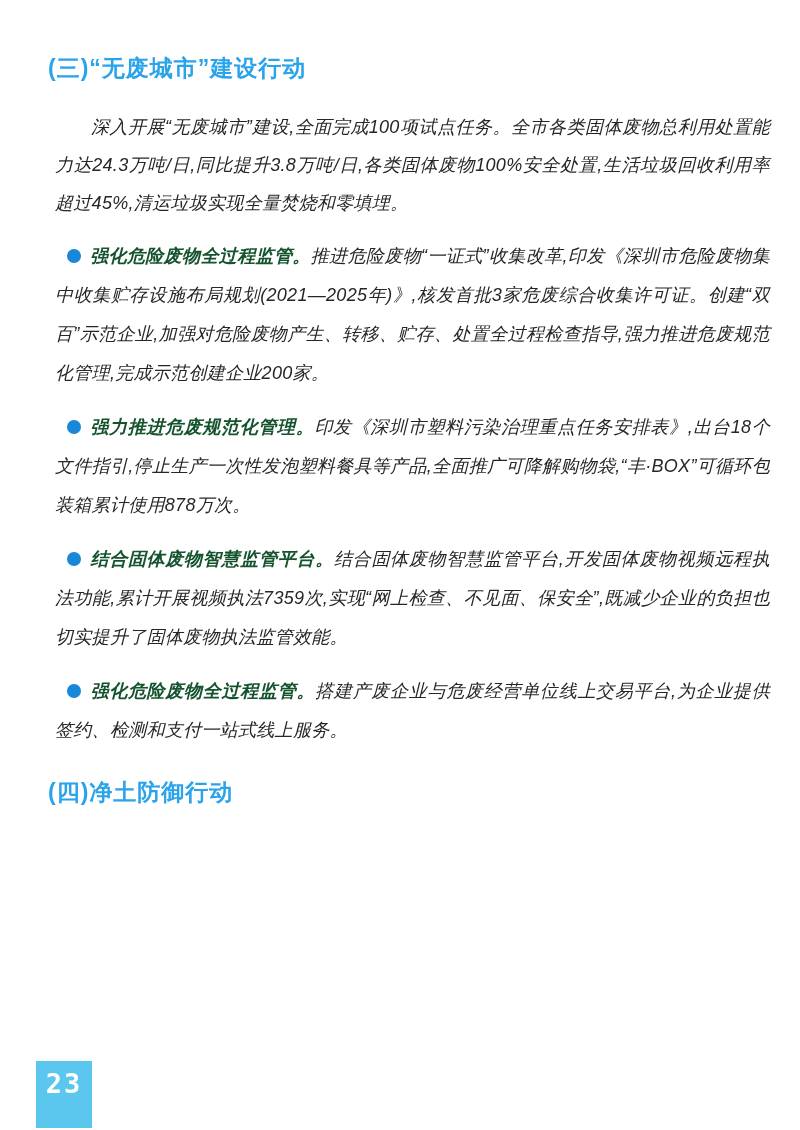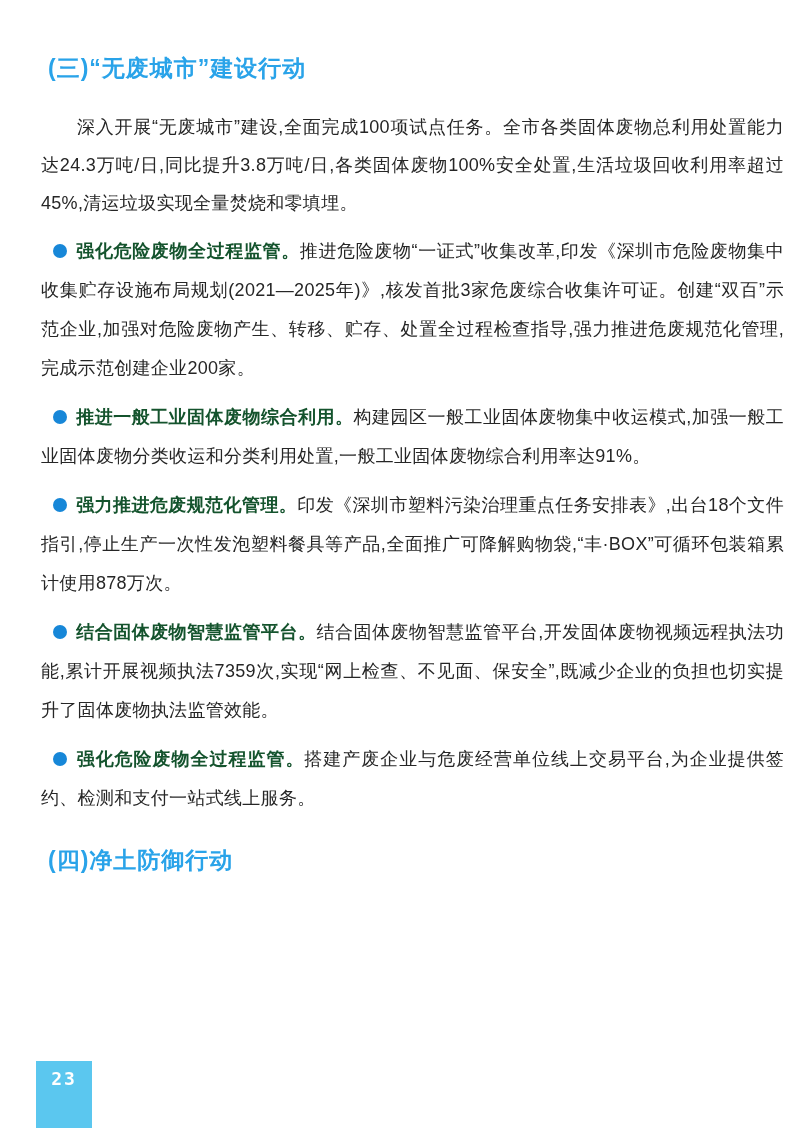--- a/index.html
+++ b/index.html
@@ -24,26 +24,27 @@
     font-size: 23px;
     line-height: 32px;
     font-weight: bold;
     color: var(--heading-blue, #29a3e9);
     letter-spacing: 1px;
   }
   .sec-heading.second {
     margin-top: 26px;
   }
   .para {
-    margin: 1px;
+    margin: 15px;
     font-size: 18px;
     line-height: 39px;
     text-align: justify;
     text-justify: inter-ideograph;
     letter-spacing: 0.3px;
+    font-style: italic;
   }
   .intro {
     margin-top: 24px;
     text-indent: 2em;
     line-height: 38px;
   }
   .bullet {
     margin-top: 10px;
   }
   .bullet.after-h2 {
@@ -70,41 +71,38 @@
     width: 56px;
     height: 67px;
     background: var(--pagebox-blue, #5bc7ef);
     text-align: center;
   }
   .pagenum {
     display: inline-block;
     margin-top: 7px;
     font-family: "DejaVu Sans Mono", monospace;
     font-weight: bold;
-    font-size: 18px;
+    font-size: 27px;
     letter-spacing: 2px;
     color: #ffffff;
   }
 </style>
 </head>
 <body>
 
 <div class="doc">
 
   <h2 class="sec-heading">(三)“无废城市”建设行动</h2>
 
   <p class="para intro">深入开展“无废城市”建设,全面完成100项试点任务。全市各类固体废物总利用处置能力达24.3万吨/日,同比提升3.8万吨/日,各类固体废物100%安全处置,生活垃圾回收利用率超过45%,清运垃圾实现全量焚烧和零填埋。</p>
 
   <p class="para bullet">
     <span class="dot"></span><span class="lead">强化危险废物全过程监管。</span><span>推进危险废物“一证式”收集改革,印发《深圳市危险废物集中收集贮存设施布局规划(2021—2025年)》,核发首批3家危废综合收集许可证。创建“双百”示范企业,加强对危险废物产生、转移、贮存、处置全过程检查指导,强力推进危废规范化管理,完成示范创建企业200家。</span>
   </p>
 
-  <p class="para bullet">
-    <span class="dot"></span><span class="lead">推进一般工业固体废物综合利用。</span><span>构建园区一般工业固体废物集中收运模式,加强一般工业固体废物分类收运和分类利用处置,一般工业固体废物综合利用率达91%。</span>
-  </p>
 
   <p class="para bullet">
     <span class="dot"></span><span class="lead">强力推进危废规范化管理。</span><span>印发《深圳市塑料污染治理重点任务安排表》,出台18个文件指引,停止生产一次性发泡塑料餐具等产品,全面推广可降解购物袋,“丰·BOX”可循环包装箱累计使用878万次。</span>
   </p>
 
   <p class="para bullet">
     <span class="dot"></span><span class="lead">结合固体废物智慧监管平台。</span><span>结合固体废物智慧监管平台,开发固体废物视频远程执法功能,累计开展视频执法7359次,实现“网上检查、不见面、保安全”,既减少企业的负担也切实提升了固体废物执法监管效能。</span>
   </p>
 
   <p class="para bullet">

